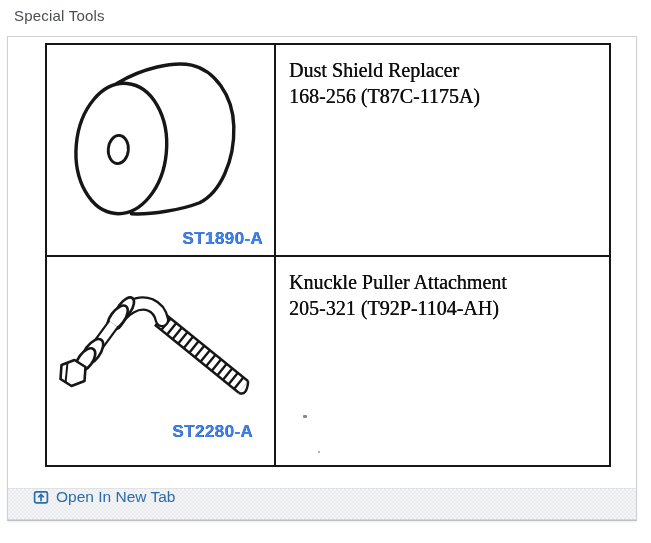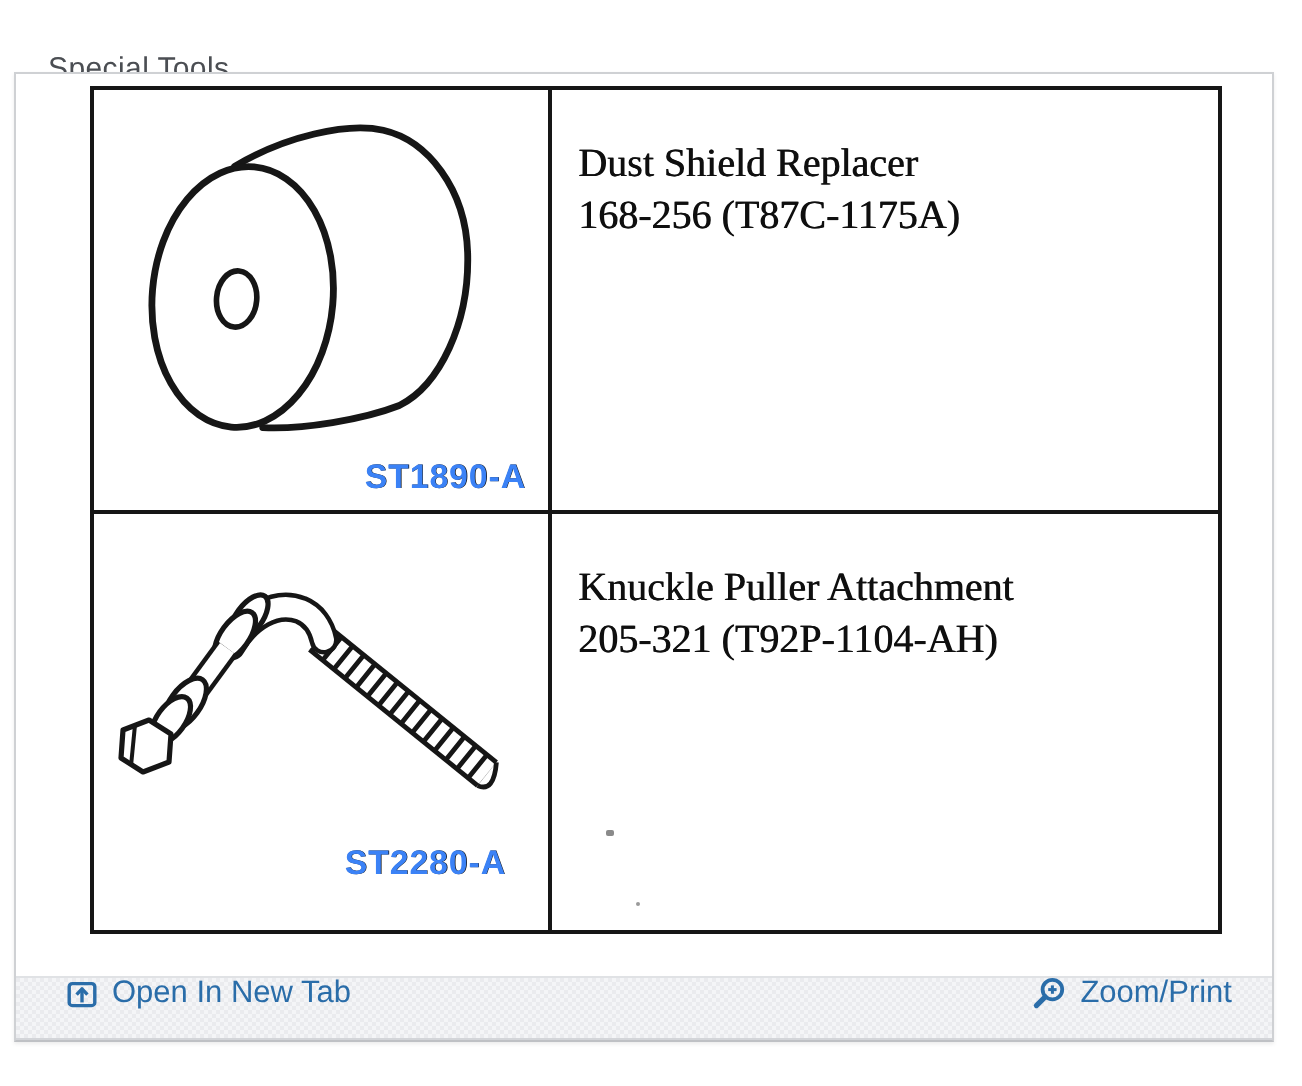--- a/index.html
+++ b/index.html
@@ -2,22 +2,22 @@
 <html style="--link: #2a6da9; --heading-text: #4b4e53; --scan-ink: #161616; --footer-bg: #eaebee;"><head>
 <meta charset="utf-8">
 <style>
   * { box-sizing: border-box; }
   html, body { margin:0; padding:0; background:#fff; }
   body {
     width:651px; height:543px; position:relative; overflow:hidden;
     font-family:"Liberation Sans", sans-serif;
   }
   .page-title {
-    position:absolute; left:24px; top:7px;
-    font-size:15px; color:var(--heading-text,#4b4e53); letter-spacing:.2px;margin-top:19px;
+    position:absolute; left:14px; top:7px;
+    font-size:15px; color:var(--heading-text,#4b4e53); letter-spacing:.2px;
   }
   .panel {
     position:absolute; left:7px; top:36px; width:630px; height:485px;
     background:#fff; border:1px solid #cfd1d4; border-bottom-color:#bfc1c5;
     box-shadow:0 1px 2px rgba(0,0,0,.08);
   }
   .scan-area { position:absolute; left:0; top:0; right:0; bottom:32px; background:#fff; }
   .tool-table {
     position:absolute; left:37px; top:6px; width:566px; height:424px;
     border:2.5px solid var(--scan-ink,#161616); background:#fff;
@@ -27,21 +27,21 @@
   .c-left { border-right:2.5px solid var(--scan-ink,#161616); }
   .r-top  { border-bottom:2.5px solid var(--scan-ink,#161616); }
   .tool-drawing { position:absolute; left:0; top:0; width:100%; height:100%; }
   .tool-id {
     position:absolute; font-weight:700; font-size:17px; color:#3b82f6;
     letter-spacing:.4px; text-shadow:.3px 0 0 #101010;
   }
   .id-1 { right:11px; bottom:6px; }
   .id-2 { right:21px; bottom:23px; }
   .tool-text {
-    padding:24px 12px 0 13px;
+    padding:12px 12px 0 13px;
     font-family:"Liberation Serif", serif; font-size:20px; line-height:26px;
     color:#0f0f0f; text-shadow:.35px 0 0 #0f0f0f; white-space:nowrap;
   }
   .speck { position:absolute; background:#8a8a8a; border-radius:1px; }
   .speck.s1 { left:27px; top:158px; width:4px; height:3px; }
   .speck.s2 { left:42px; top:194px; width:2px; height:2px; background:#9a9a9a; }
   .footer-bar {
     position:absolute; left:0; right:0; bottom:0; height:32px;
     display:flex; align-items:center; justify-content:space-between;
     padding:0 20px 16px 25px;
@@ -125,23 +125,14 @@
 
   <div class="footer-bar">
     <a class="link">
       <svg width="16" height="16" viewBox="0 0 16 16" aria-hidden="true">
         <rect x="1.6" y="2.8" width="12.8" height="11" rx="1.6" fill="none" stroke="currentColor" stroke-width="1.7"></rect>
         <path d="M 8,12.2 L 8,6" stroke="currentColor" stroke-width="1.7" fill="none"></path>
         <path d="M 5.3,8.3 L 8,5.4 L 10.7,8.3" stroke="currentColor" stroke-width="1.7" fill="none" stroke-linejoin="round"></path>
       </svg>
       <span>Open In New Tab</span>
     </a>
-    <a class="link">
-      <svg width="18" height="18" viewBox="0 0 18 18" aria-hidden="true">
-        <circle cx="11.2" cy="6.8" r="4.9" stroke="currentColor" stroke-width="1.9" fill="none"></circle>
-        <path d="M 11.2,4.7 L 11.2,8.9" stroke="currentColor" stroke-width="1.5" fill="none"></path>
-        <path d="M 9.1,6.8 L 13.3,6.8" stroke="currentColor" stroke-width="1.5" fill="none"></path>
-        <path d="M 7.6,10.4 L 3.2,14.8" stroke="currentColor" stroke-width="2.6" stroke-linecap="round" fill="none"></path>
-      </svg>
-      <span>Zoom/Print</span>
-    </a>
   </div>
 </div>
 
 </body></html>

